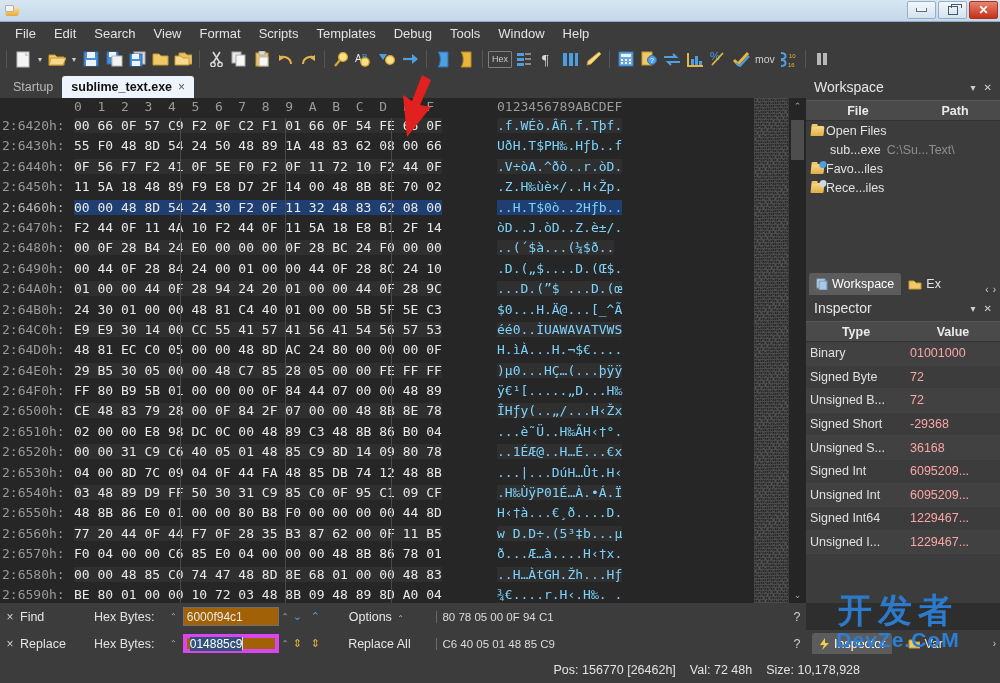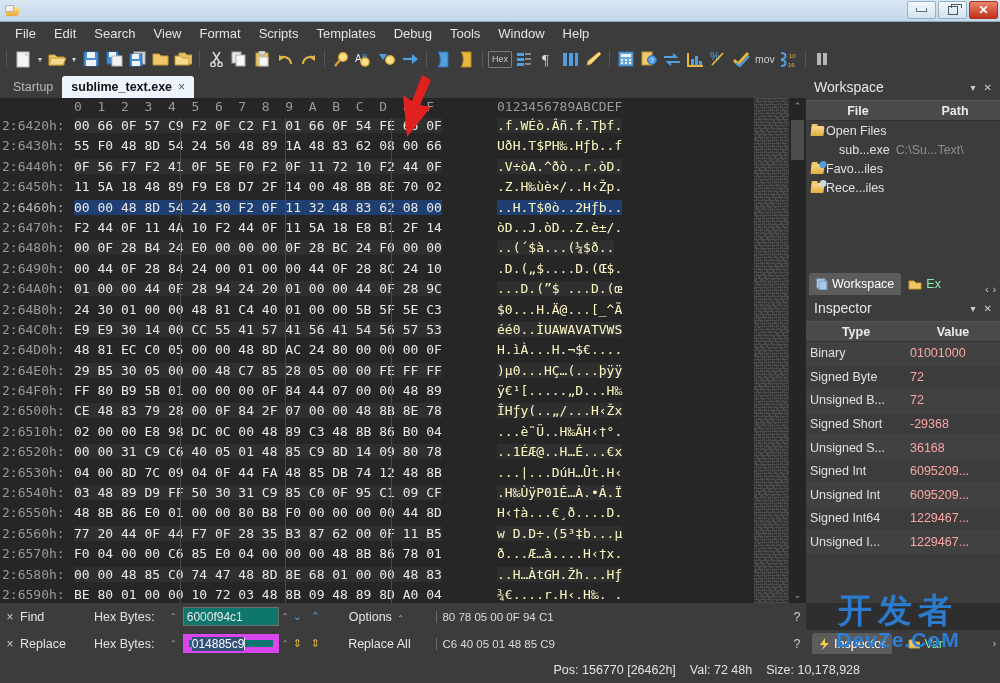--- a/index.html
+++ b/index.html
@@ -75,21 +75,21 @@
   .hexhdr{
     position:relative; height:20px; color:#9a9a9a; font-family:"DejaVu Sans Mono", monospace;
     font-size:13px; background:#262626;
   }
   .hexhdr .hcols{ position:absolute; left:74px; top:1px; white-space:pre;}
   .hexhdr .hascii{ position:absolute; left:497px; top:1px; white-space:pre;}
   .hexrow{ height:20.4px; font-family:"DejaVu Sans Mono", monospace; font-size:13px;
      position:relative; white-space:pre;}
   .hexrow .addr{ position:absolute; left:2px; color:#9a9a9a;}
   .hexrow .bytes{ position:absolute; left:74px; color:#e9e9e9;}
-  .hexrow .ascii{ position:absolute; left:497px; color:#fef9c3;}
+  .hexrow .ascii{ position:absolute; left:497px; color:#7dd3fc;}
   .hexrow.alt .bytes, .hexrow.alt .ascii{ background:#2f2f2f;}
   .hexrow.sel .bytes, .hexrow.sel .ascii{ background:#1f3f73; }
   .hexrow.sel .addr{ color:#b6b6b6; }
   .grp{ position:absolute; top:0; width:1px; height:100%; background:#4a4a4a; }
 
   
   .minimap{
     position:absolute; left:754px; top:98px; width:34px; height:505px;
     background:#2b2b2b; overflow:hidden;
   }
@@ -127,41 +127,41 @@
   .folder{ position:absolute;left:1px;top:2px;width:13px;height:10px;background:#f0c868;
     border-radius:1px 2px 1px 1px;}
   .folder:before{content:"";position:absolute;left:0;top:-2px;width:6px;height:3px;background:#f0c868;border-radius:1px;}
   .folder.open{ background:linear-gradient(#f7d98d,#e0ae43); transform:skewX(-6deg);}
   .folder .bdg{ position:absolute;right:-2px;top:-3px;width:7px;height:7px;border-radius:50%;}
   .trow .pathtxt{ color:#8e8e8e; margin-left:6px;}
   .tabrow{ height:24px; display:flex; align-items:flex-end; background:#3c3c3c; padding-left:3px;}
   .dtab{ height:22px;display:flex;align-items:center;gap:4px;padding:0 7px;font-size:12.5px;
      border-radius:3px 3px 0 0;}
   .dtab.active{ background:#5c5c5c;color:#fff;}
-  .dtab.idle{ color:#86efac; }
+  .dtab.idle{ color:#e5e5e5; }
   .dnav{ margin-left:auto; display:flex; color:#cfcfcf; font-size:10px; gap:4px; padding-right:4px; align-items:center;}
   .insp-row{ height:23.6px; display:flex; font-size:12.5px; border-bottom:1px solid #434343;}
   .insp-row .t{ width:100px; padding-left:4px; display:flex;align-items:center; color:#e0e0e0;
      overflow:hidden; white-space:nowrap;}
   .insp-row .v{ flex:1; padding-left:4px; display:flex;align-items:center; color:#fca5a5;
      overflow:hidden;white-space:nowrap;}
   .insp-row:nth-child(odd){ background:#414141;}
 
   
   .findbar{ position:absolute; left:0; width:806px; height:27px; background:#3c3c3c;
      display:flex; align-items:center; font-size:12.5px; color:#e6e6e6;}
   .findbar.f1{ top:603px; }
   .findbar.f2{ top:630px; }
   .fx{ width:20px;text-align:center;color:#cfcfcf;font-size:12px;}
   .flabel{ font-weight:normal; width:74px; }
   .fmode{ width:74px; color:#e2e2e2;}
   .fcaret{ color:#bdbdbd; font-size:8px; padding:0 6px 0 2px;}
-  .finput{ width:96px; height:19px; background:#0f766e; display:flex; align-items:center;
+  .finput{ width:96px; height:19px; background:#a16207; display:flex; align-items:center;
      padding:0 3px; font-size:12px; }
-  .finput.active{ border:6px solid #d946ef; }
+  .finput.active{ border:4px solid #d946ef; }
   .finput.plain{ border:1px solid #6f6f6f; }
   .finput .val{ color:#e9e9e9; font-family:"Liberation Sans",sans-serif;}
   .finput.active .val{ background:#31507a; color:#fff; }
   .finput .cur{ width:1px;height:13px;background:#dcdcdc;display:inline-block;}
   .fup{ color:#bdbdbd; font-size:8px; padding-left:3px;}
   .navbtn{ width:18px;text-align:center;font-size:11px;}
   .blue{ color:#4f9fe0; }
   .gold{ color:#e8b63c; }
   .foptions{ width:110px; text-align:center; }
   .fpreview{ flex:1; border-left:1px solid #6a6a6a; padding-left:5px; margin-left:2px;
@@ -515,21 +515,21 @@
       <div style="width:104px">File</div>
       <div style="flex:1">Path</div>
     </div>
     <div class="tree" style="height:150px">
       <div class="trow">
         <span class="fi">
             <i class="folder open"></i>
           </span>
         <span>Open Files</span>
       </div>
-      <div class="trow" style="padding-left:33px">
+      <div class="trow" style="padding-left:24px">
         <span>sub...exe</span>
         <span class="pathtxt">C:\Su...Text\</span>
       </div>
       <div class="trow">
         <span class="fi">
             <i class="folder open">
               <b class="bdg" style="background:#4f9fe0"></b>
             </i>
           </span>
         <span>Favo...iles</span>

